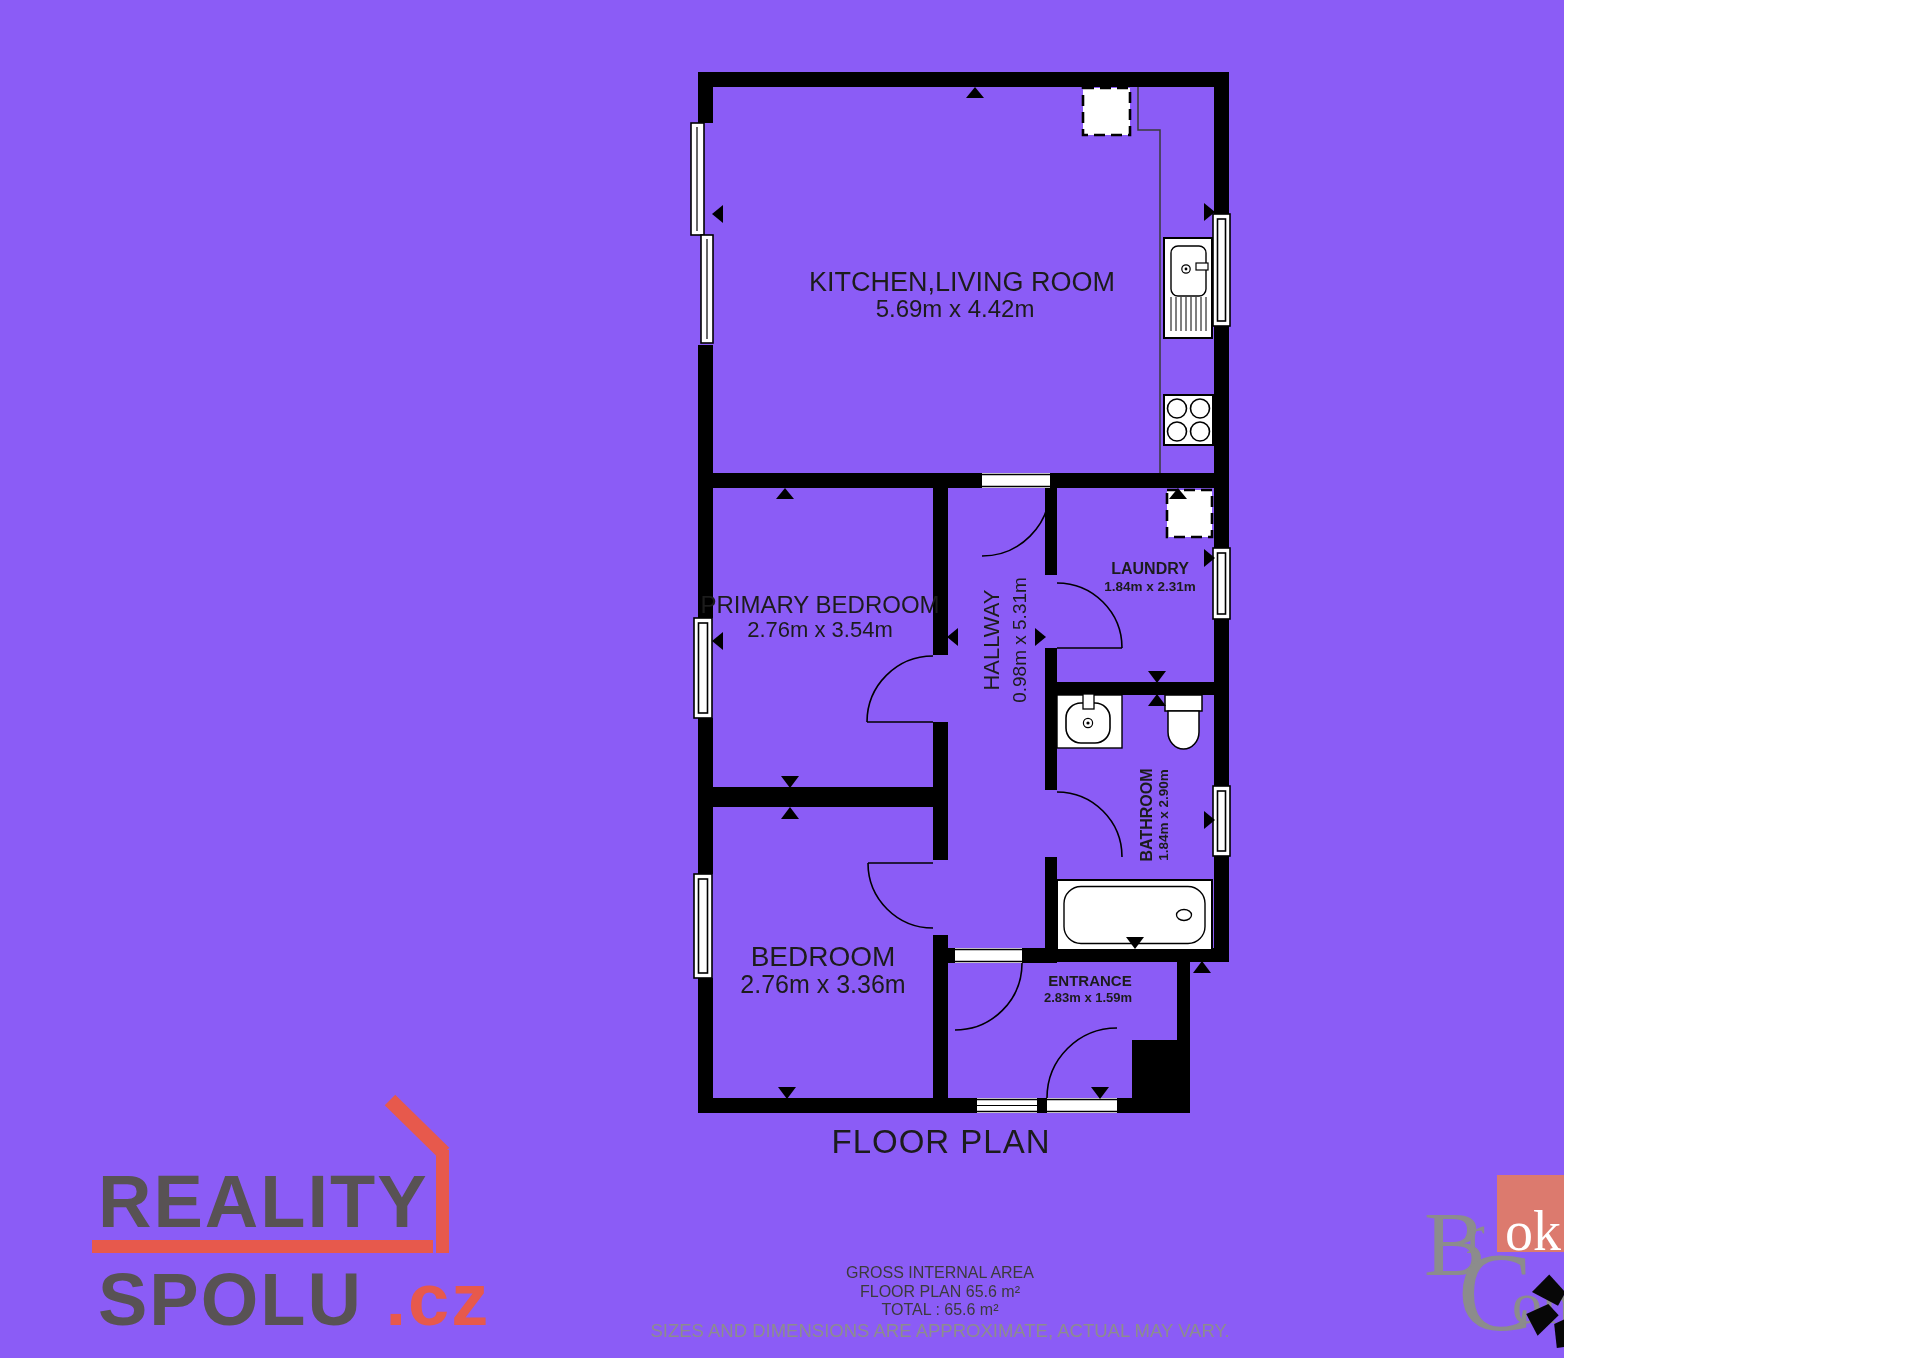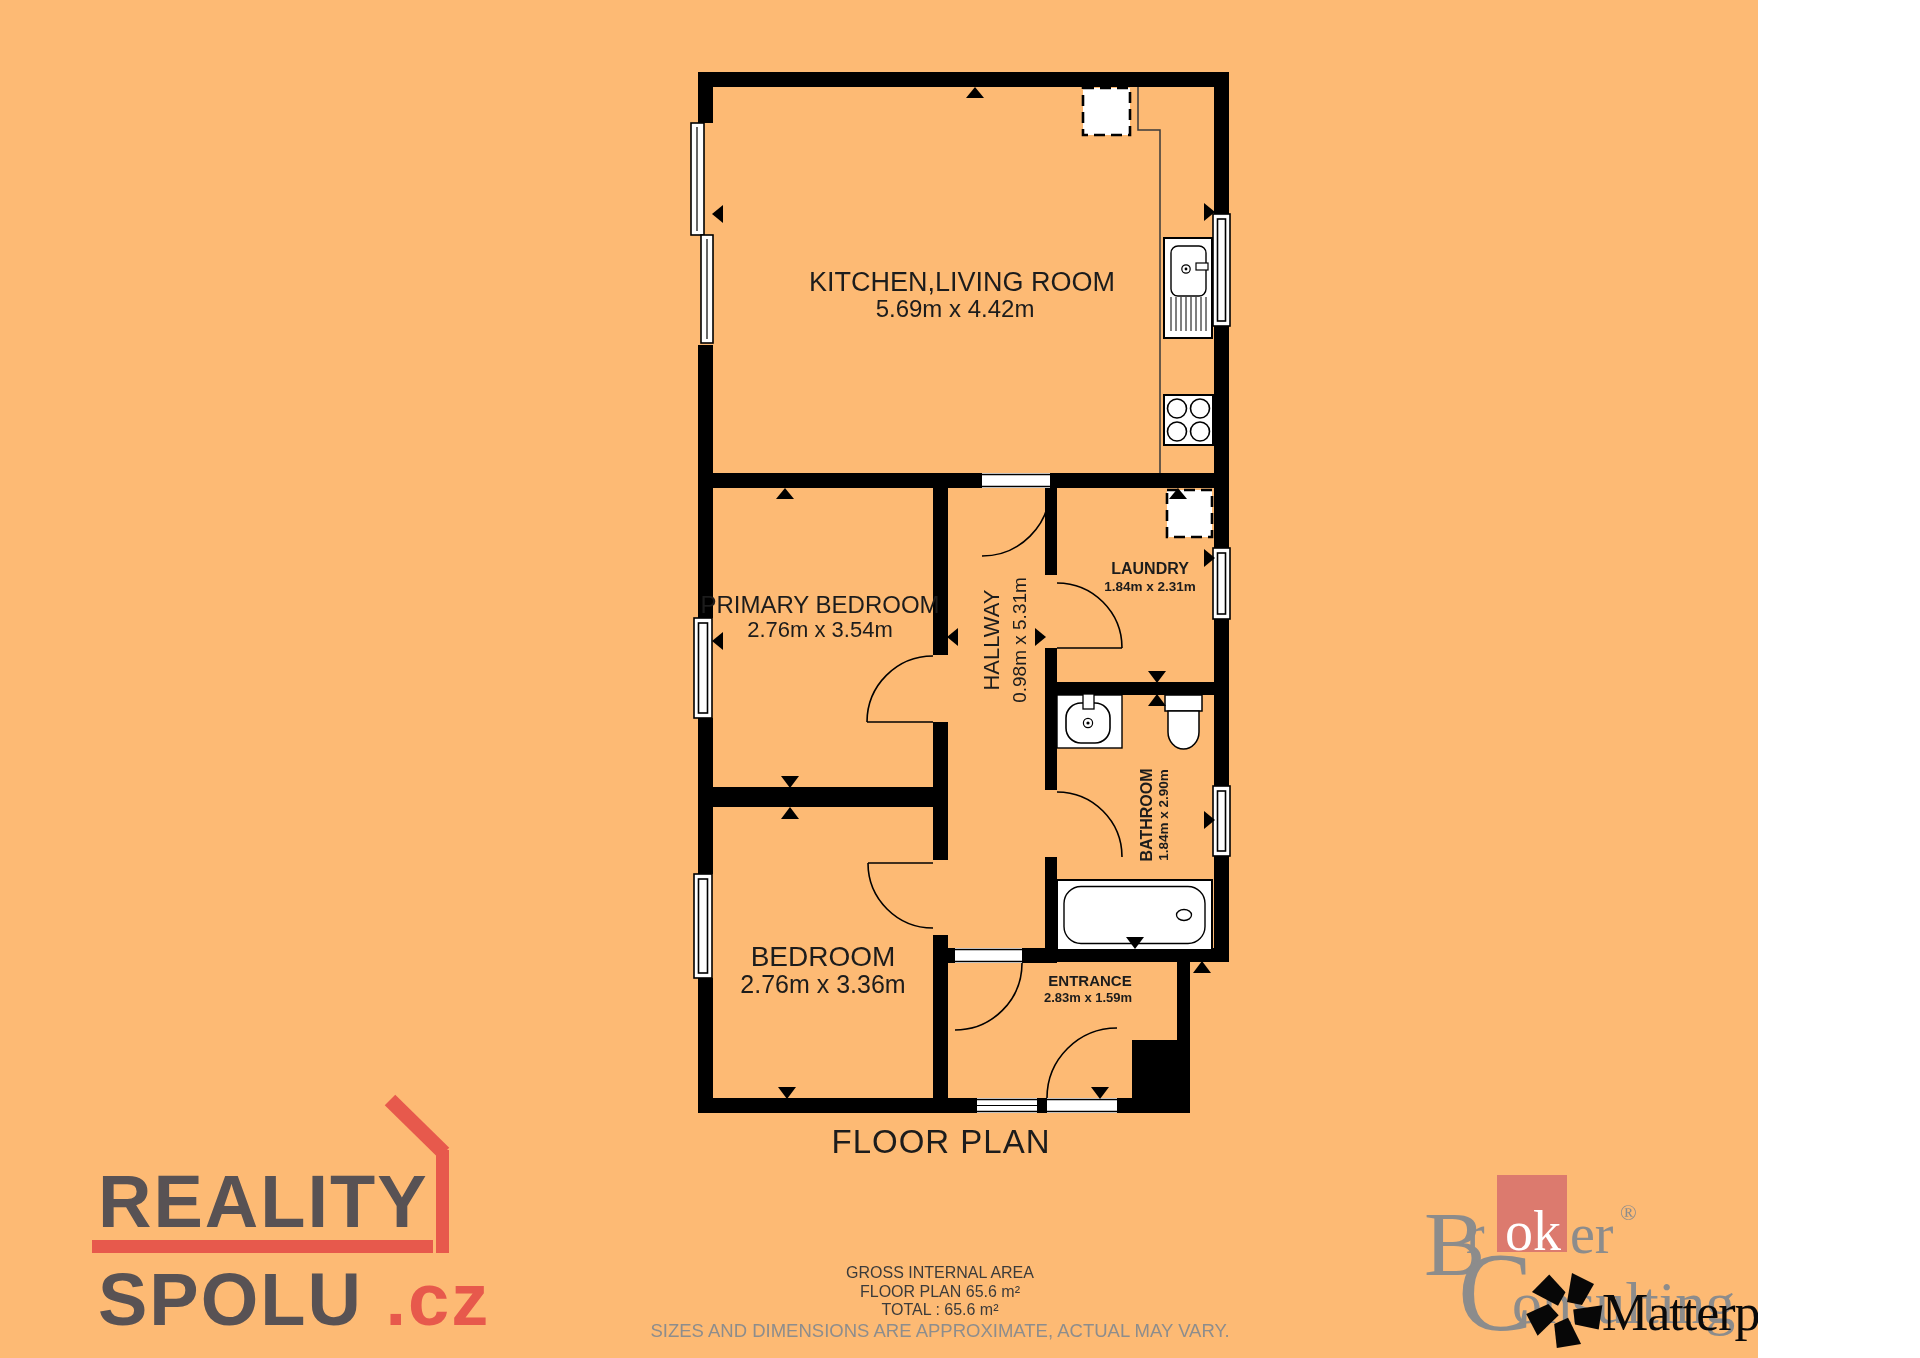--- a/index.html
+++ b/index.html
@@ -1,16 +1,16 @@
 <!DOCTYPE html>
 <html><head>
 <meta charset="utf-8">
 <style>
   html,body{margin:0;padding:0;background:#ffffff;}
-  .page{position:relative;width:1758px;height:1358px;background:#fdba74;overflow:hidden;}
+  .page{position:relative;width:1564px;height:1358px;background:#8b5cf6;overflow:hidden;}
   svg{position:absolute;left:0;top:0;}
   .plan-label{font-family:"Liberation Sans","DejaVu Sans",sans-serif;fill:#1c1c1c;}
   .plan-label-small{font-family:"Liberation Sans","DejaVu Sans",sans-serif;fill:#1c1c1c;font-weight:600;}
   .footer-dark{font-family:"Liberation Sans","DejaVu Sans",sans-serif;fill:#3b3b3b;}
   .footer-gray{font-family:"Liberation Sans","DejaVu Sans",sans-serif;fill:#8d8d8d;}
   .brand-sans{font-family:"Liberation Sans","DejaVu Sans",sans-serif;font-weight:bold;}
   .brand-serif{font-family:"Liberation Serif","DejaVu Serif",serif;}
   .wall{fill:#000000;}
   .winrect{fill:#ffffff;stroke:#000000;stroke-width:1.6;}
   .arc{fill:none;stroke:#000000;stroke-width:1.6;}

